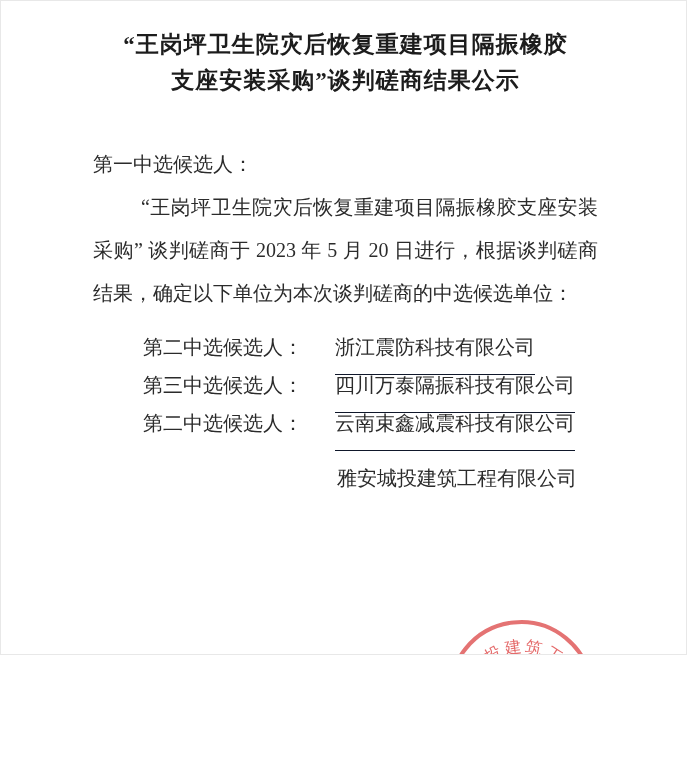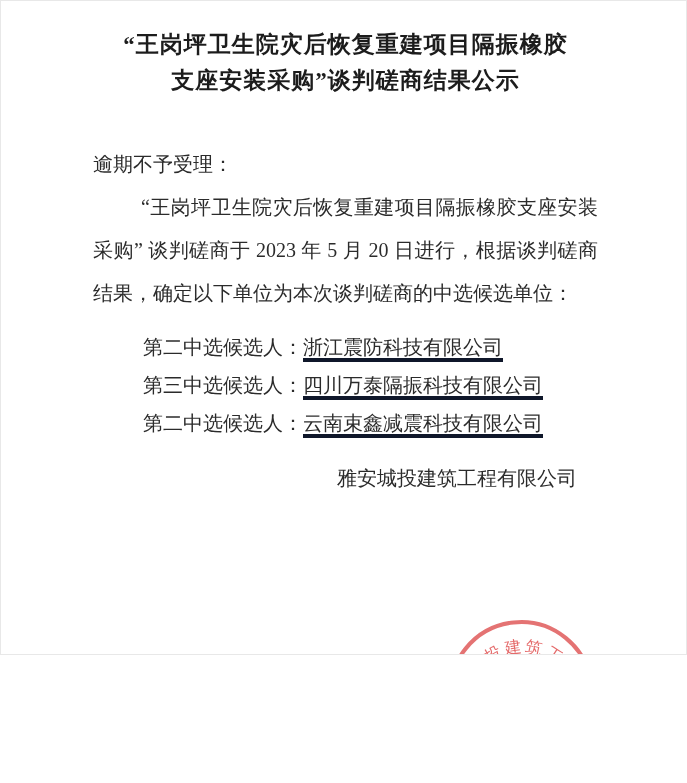--- a/index.html
+++ b/index.html
@@ -39,22 +39,23 @@
     text-indent: 2.4em;
     text-align: justify;
   }
   .candidates {
     margin-top: 13px;
     margin-left: 50px;
     font-size: 20px;
   }
   .candidate-row { line-height: 38px; white-space: nowrap; }
   .candidate-company {
-    border-bottom: 4px solid #0f172a;
-    padding-bottom: 0;
+    border-bottom: 1px solid #0f172a;
+    padding-bottom: 16px;
+    margin-left: 32px;
   }
   .notice {
     margin-top: 99px;
     font-size: 20px;
     line-height: 43px;
     text-indent: 2.5em;
     text-align: justify;
   }
   .signature {
     margin-top: 16px;
@@ -78,21 +79,21 @@
 </head>
 <body>
 
 <div class="page">
 
   <div class="doc-title">
     <div>“王岗坪卫生院灾后恢复重建项目隔振橡胶</div>
     <div>支座安装采购”谈判磋商结果公示</div>
   </div>
 
-  <div class="salutation">逾期不予受理：</div>
+  <div class="salutation">第一中选候选人：</div>
 
   <div class="intro">“王岗坪卫生院灾后恢复重建项目隔振橡胶支座安装采购” 谈判磋商于 2023 年 5 月 20 日进行，根据谈判磋商结果，确定以下单位为本次谈判磋商的中选候选单位：</div>
 
   <div class="candidates">
     <div class="candidate-row">
       <span>第二中选候选人：</span><span class="candidate-company">浙江震防科技有限公司</span>
     </div>
     <div class="candidate-row">
       <span>第三中选候选人：</span><span class="candidate-company">四川万泰隔振科技有限公司</span>
     </div>

